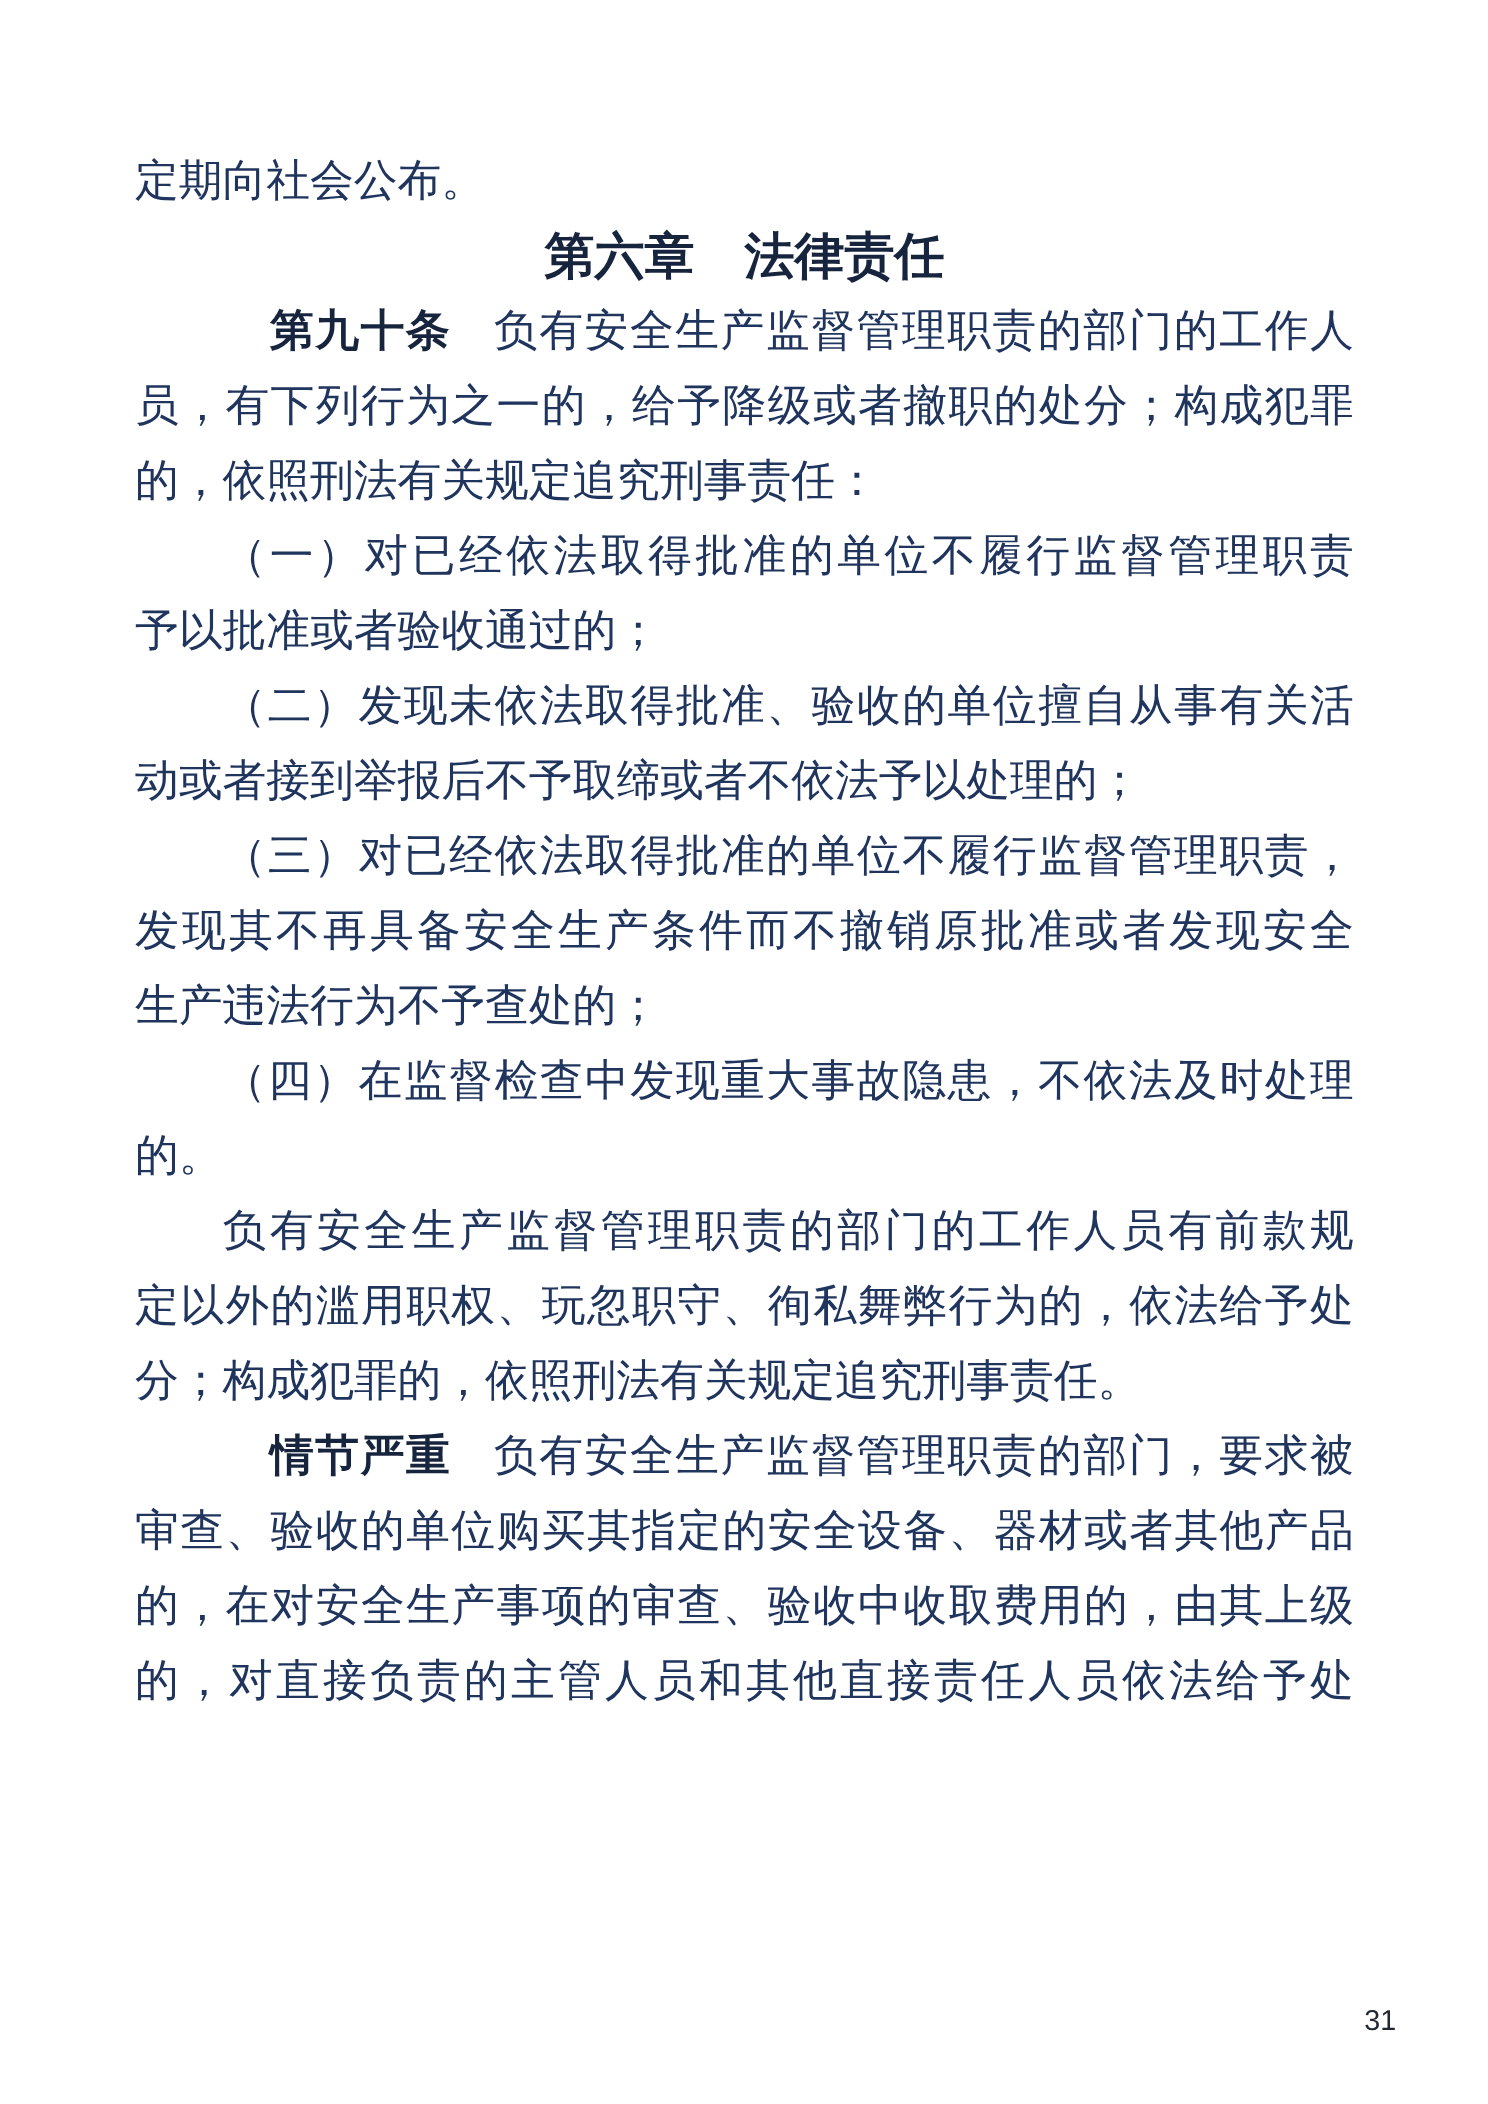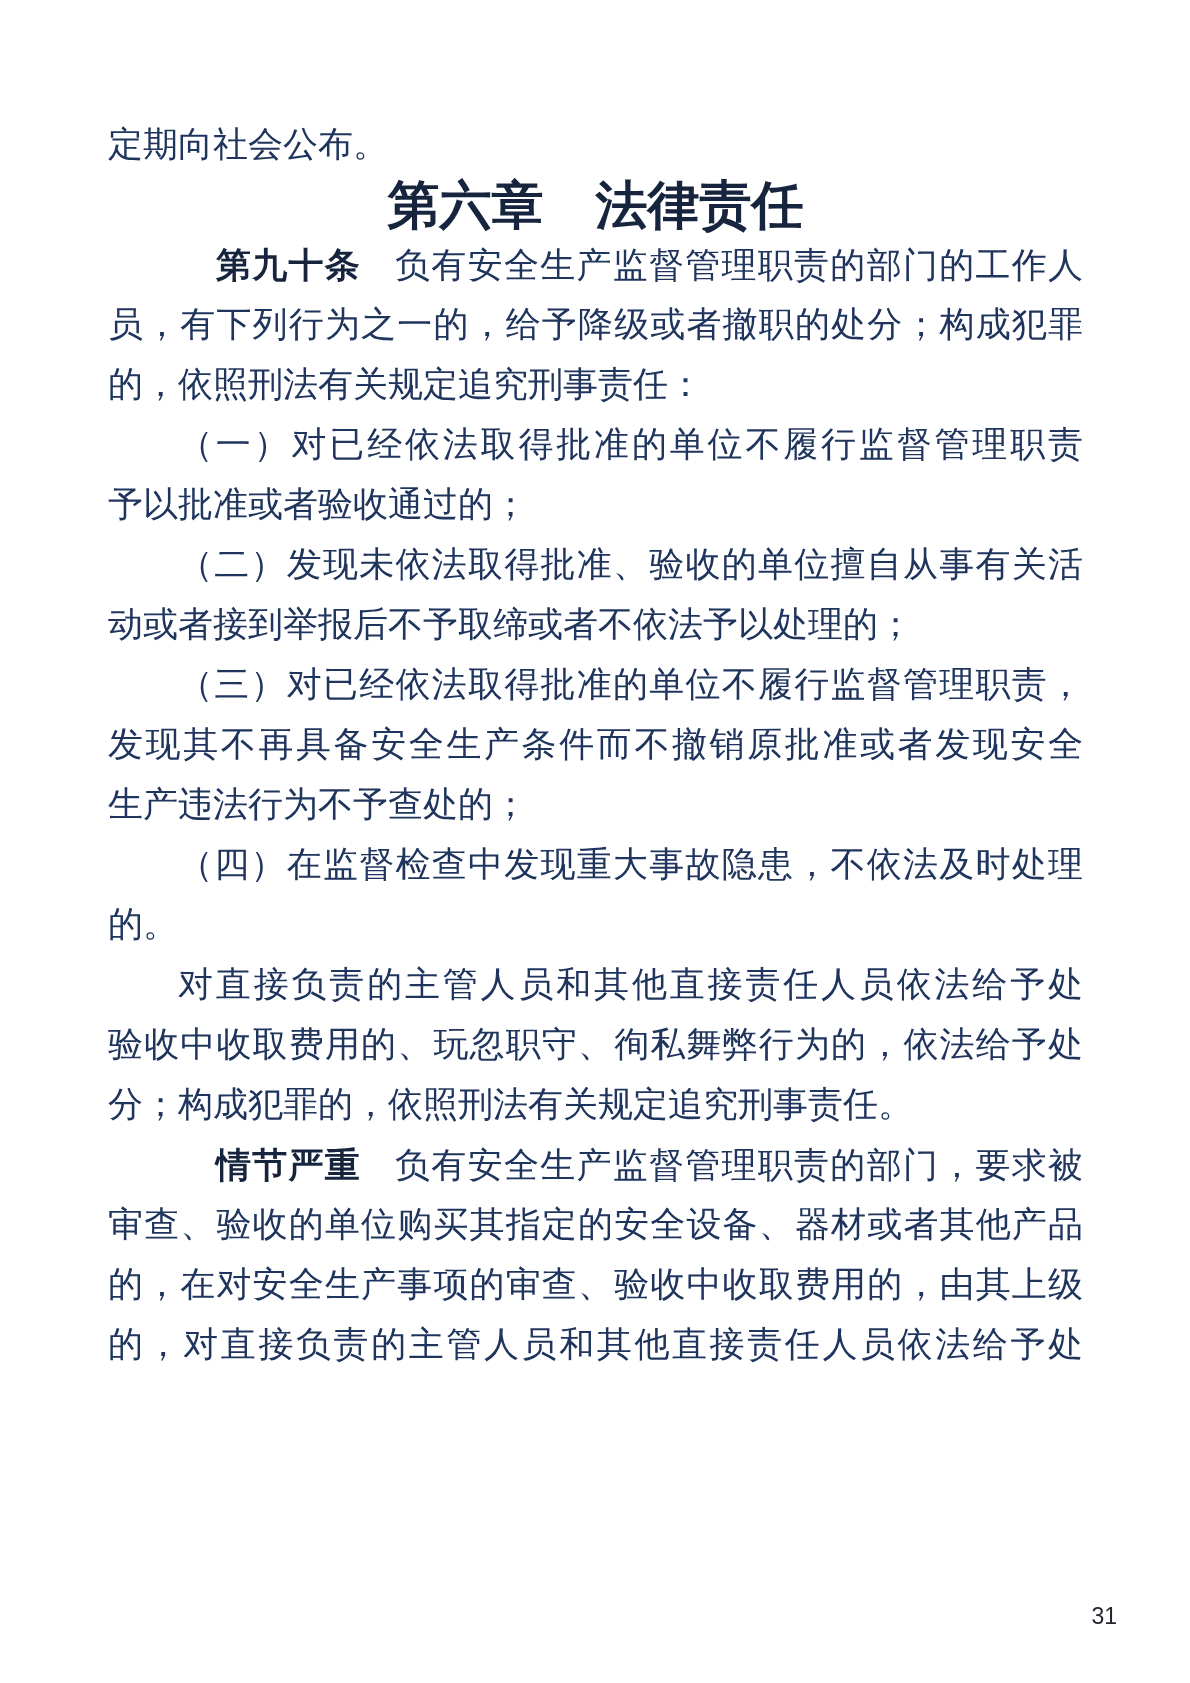--- a/index.html
+++ b/index.html
@@ -34,21 +34,21 @@
     white-space: normal;
     text-align: justify;
     text-align-last: justify;
   }
   .line.indent {
     padding-left: 70px;
   }
   .line.heading {
     font-family: "Liberation Sans", "DejaVu Sans", sans-serif;
     font-weight: 700;
-    font-size: 52px;
+    font-size: 40px;
     color: var(--heading-color, #16243d);
     text-align: right;
     text-align-last: center;
     padding-left: 0;
     white-space: nowrap;
   }
   .lead {
     font-family: "Liberation Sans", "DejaVu Sans", sans-serif;
     font-weight: 700;
     color: var(--heading-color, #16243d);
@@ -78,22 +78,22 @@
       <div class="line">的，依照刑法有关规定追究刑事责任：</div>
       <div class="line fill indent">（一）对已经依法取得批准的单位不履行监督管理职责</div>
       <div class="line">予以批准或者验收通过的；</div>
       <div class="line fill indent">（二）发现未依法取得批准、验收的单位擅自从事有关活</div>
       <div class="line">动或者接到举报后不予取缔或者不依法予以处理的；</div>
       <div class="line fill indent">（三）对已经依法取得批准的单位不履行监督管理职责，</div>
       <div class="line fill">发现其不再具备安全生产条件而不撤销原批准或者发现安全</div>
       <div class="line">生产违法行为不予查处的；</div>
       <div class="line fill indent">（四）在监督检查中发现重大事故隐患，不依法及时处理</div>
       <div class="line">的。</div>
-      <div class="line fill indent">对直接负责的主管人员和其他直接责任人员依法给予处</div>
-      <div class="line fill">验收中收取费用的、玩忽职守、徇私舞弊行为的，依法给予处</div>
+      <div class="line fill indent">负有安全生产监督管理职责的部门的工作人员有前款规</div>
+      <div class="line fill">定以外的滥用职权、玩忽职守、徇私舞弊行为的，依法给予处</div>
       <div class="line">分；构成犯罪的，依照刑法有关规定追究刑事责任。</div>
       <div class="line fill indent"><span class="lead">情节严重</span>负有安全生产监督管理职责的部门，要求被</div>
       <div class="line fill">审查、验收的单位购买其指定的安全设备、器材或者其他产品</div>
       <div class="line fill">的，在对安全生产事项的审查、验收中收取费用的，由其上级</div>
       <div class="line fill">的，对直接负责的主管人员和其他直接责任人员依法给予处</div>
     </div>
   <div class="page-number">31</div>
 </div>
 
 </body></html>

